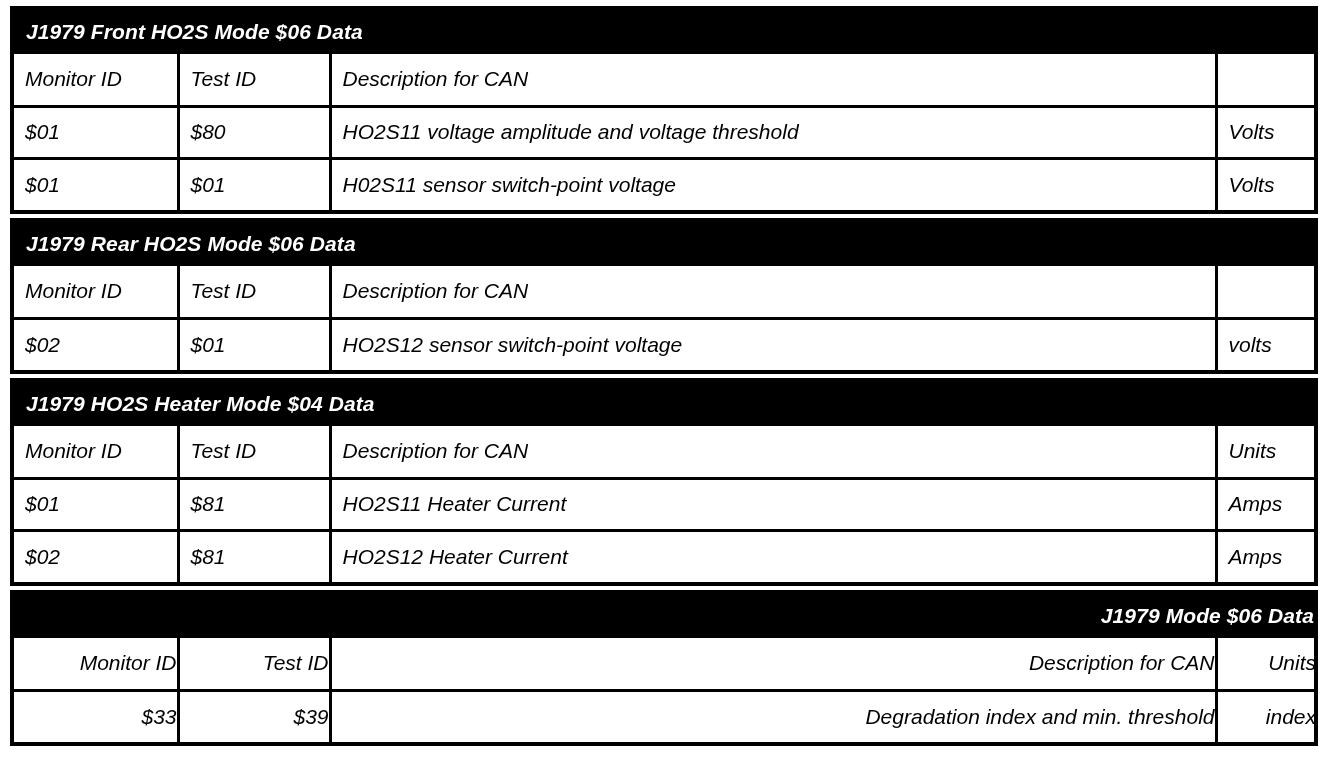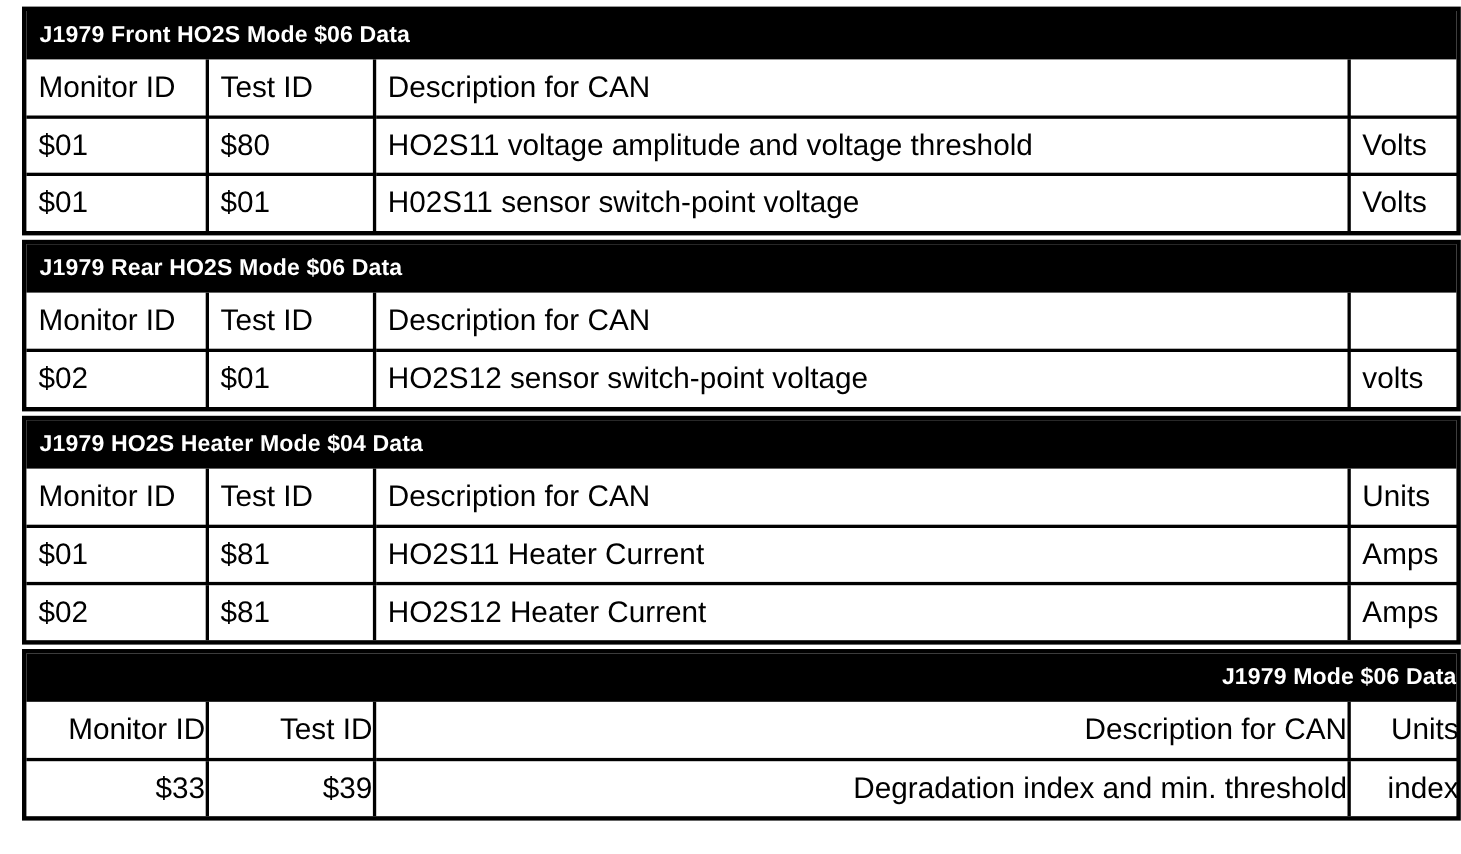--- a/index.html
+++ b/index.html
@@ -12,21 +12,22 @@
     height: 776px;
     font-family: "Liberation Sans", sans-serif;
     color: #000000;
     overflow: hidden;
   }
   #page {
     position: relative;
     width: 1176px;
     height: 776px;
     box-sizing: border-box;
-    padding: 6px 10px 0 20px;
+    padding: 6px 10px 0 10px;
+    font-style: italic;
   }
   .tbl-block {
     border: 4px solid #000000;
     border-bottom-width: 4px;
     box-sizing: border-box;
     width: 1308px;
     margin: 0 0 4px 0;
     background: #ffffff;
   }
   .tbl-block.last {
@@ -47,21 +48,21 @@
     overflow: hidden;
   }
   table.grid {
     border-collapse: collapse;
     width: 100%;
     table-layout: fixed;
   }
   table.grid td {
     border: 3px solid #000000;
     height: 52px;
-    font-size: 27px;
+    font-size: 21px;
     padding: 0 0 0 11px;
     vertical-align: middle;
     box-sizing: border-box;
     white-space: nowrap;
     overflow: hidden;
   }
   
   table.grid tr td:first-child { border-left: none; }
   table.grid tr td:last-child { border-right: none; }
   table.grid tr:first-child td { border-top: none; }

